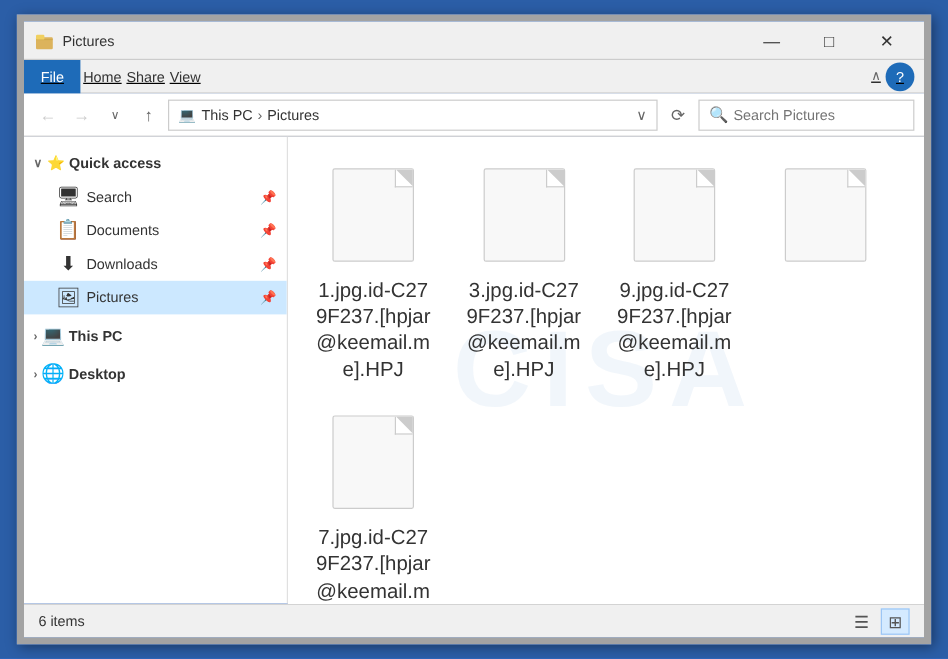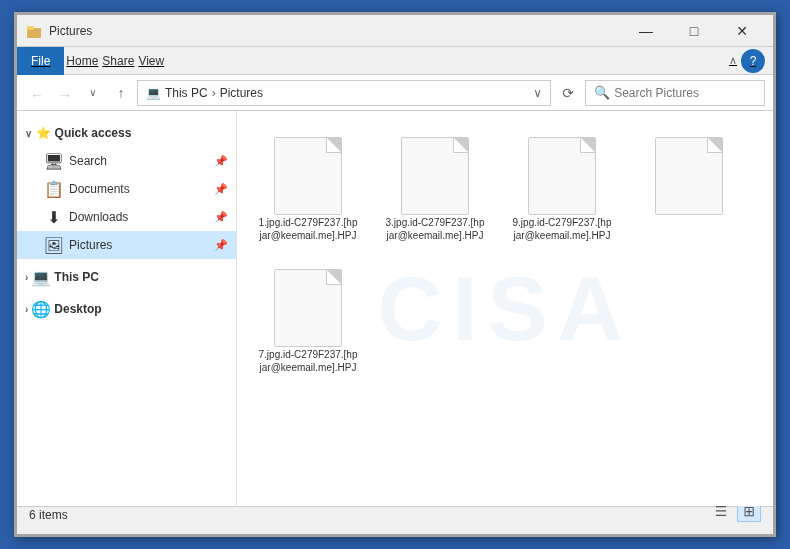--- a/index.html
+++ b/index.html
@@ -10,21 +10,21 @@
       display: flex;
       align-items: center;
       justify-content: center;
       font-family: 'Segoe UI', sans-serif;
       font-size: 12px;
     }
     .window {
       width: 762px;
       height: 525px;
       background: #3b82f6;
-      border: 3px solid #a3a3a3;
+      border: 6px solid #a3a3a3;
       display: flex;
       flex-direction: column;
       box-shadow: 2px 2px 10px rgba(0,0,0,0.4);
     }
     
     .title-bar {
       display: flex;
       align-items: center;
       background: #f0f0f0;
       height: 32px;
@@ -280,24 +280,24 @@
       position: absolute;
       top: 0;
       right: 0;
       width: 0;
       height: 0;
       border-style: solid;
       border-width: 0 14px 14px 0;
       border-color: transparent #ccc transparent transparent;
     }
     .file-name {
-      font-size: 10px;
+      font-size: 17px;
       text-align: center;
       color: #333;
-      margin-top: 0;
+      margin-top: 12px;
       line-height: 1.3;
       word-break: break-all;
       max-width: 108px;
     }
     
     .watermark {
       position: absolute;
       top: 50%;
       left: 50%;
       transform: translate(-50%, -50%);
@@ -309,21 +309,21 @@
       letter-spacing: 10px;
       z-index: 0;
     }
     .file-grid { position: relative; z-index: 1; }
     
     .status-bar {
       height: 28px;
       background: #f0f0f0;
       border-top: 1px solid #ccc;
       display: flex;
-      align-items: flex-end;
+      align-items: center;
       padding: 12px 12px;
       font-size: 12px;
       color: #333;
       flex-shrink: 0;
       gap: 12px;
     }
     .status-right {
       margin-left: auto;
       display: flex;
       align-items: center;

